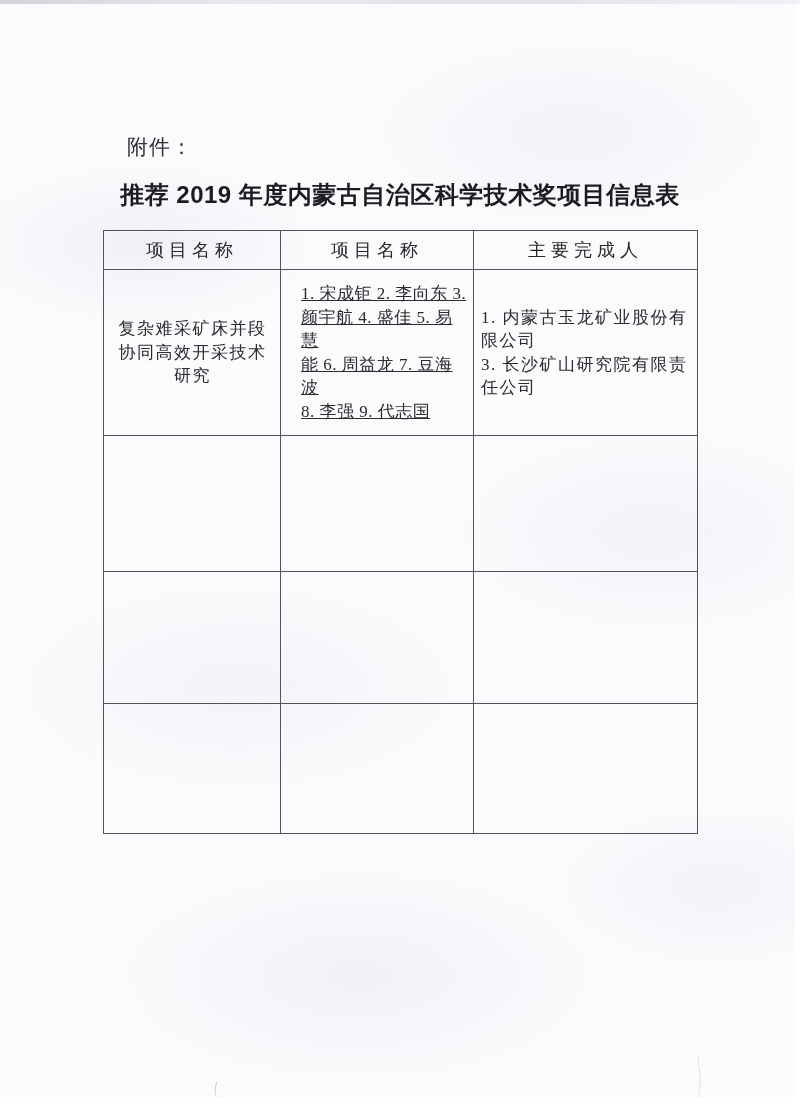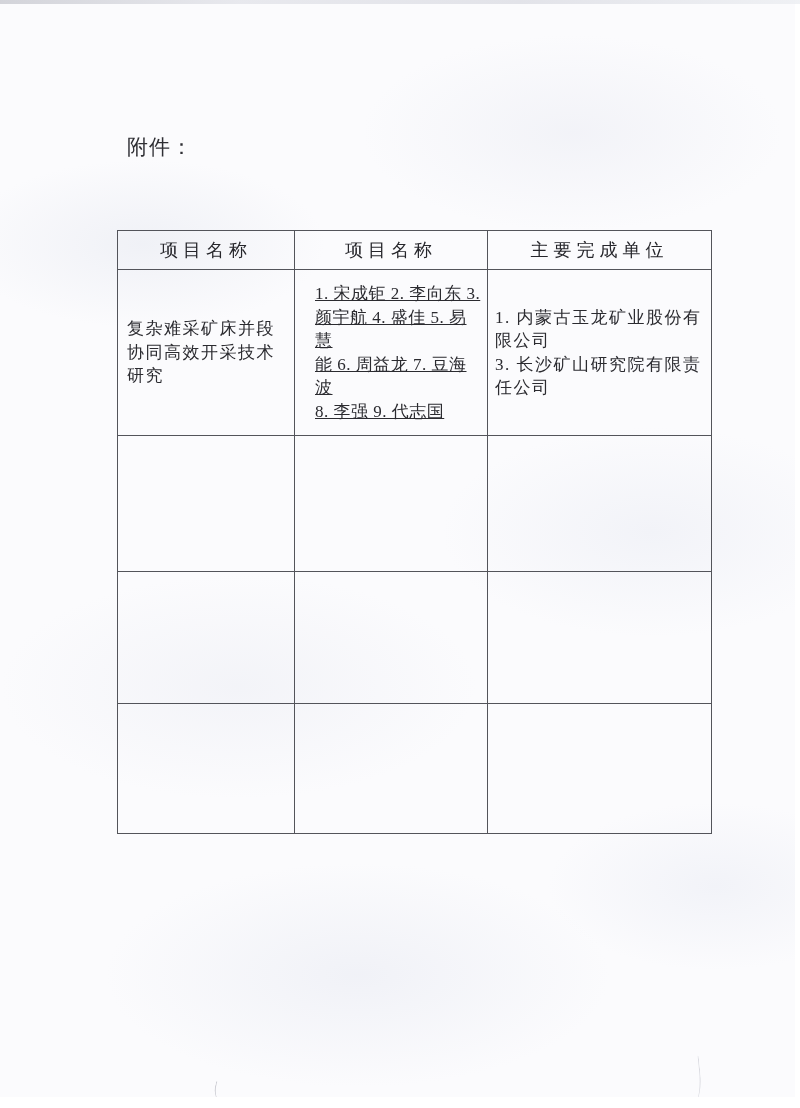--- a/index.html
+++ b/index.html
@@ -55,21 +55,21 @@
     width: 800px;
     text-align: center;
     font-family: "Liberation Sans", sans-serif;
     font-size: 24px;
     font-weight: 700;
     color: #1c1c20;
     letter-spacing: 0.5px;
   }
   table.award-table {
     position: absolute;
-    left: 117px; top: 230px;
+    left: 103px; top: 230px;
     width: 594px;
     border-collapse: collapse;
     table-layout: fixed;
   }
   .award-table th, .award-table td {
     border: 1.5px solid #53545a;
     margin: 0;
     overflow: hidden;
   }
   .award-table th {
@@ -87,21 +87,21 @@
     font-size: 17px;
     line-height: 23.5px;
     color: #2b2b30;
     vertical-align: middle;
     text-align: left;
     white-space: pre-line;
   }
   .col-project   { width: 177px; }
   .col-people    { width: 193px; }
   .col-orgs      { width: 224px; }
-  td.cell-project { padding: 0 8px 0 9px; letter-spacing: 1.5px; }
+  td.cell-project { padding: 0 8px 0 9px; letter-spacing: 1.5px; text-align: center; }
   td.cell-people  { padding: 0 4px 0 20px; letter-spacing: 0.5px; text-decoration: underline; }
   td.cell-orgs    { padding: 0 4px 0 7px; letter-spacing: 1.5px; }
   tr.row-1 { height: 166px; }
   tr.row-2 { height: 136px; }
   tr.row-3 { height: 132px; }
   tr.row-4 { height: 130px; }
   .scan-mark-left {
     position: absolute;
     left: 213px; top: 1083px;
     width: 16px; height: 22px;
@@ -121,32 +121,33 @@
   }
 </style>
 </head>
 <body>
 
 <div class="page">
   <div class="scan-top-edge"></div>
 
   <div class="attachment-label">附件：</div>
 
+  <div class="doc-title">推荐 2019 年度内蒙古自治区科学技术奖项目信息表</div>
 
   <table class="award-table">
     <colgroup>
       <col class="col-project">
       <col class="col-people">
       <col class="col-orgs">
     </colgroup>
     <thead>
       <tr>
         <th>项目名称</th>
         <th>项目名称</th>
-        <th>主要完成单位</th>
+        <th>主要完成人</th>
       </tr>
     </thead>
     <tbody>
       <tr class="row-1">
         <td class="cell-project">复杂难采矿床并段
 协同高效开采技术
 研究</td>
         <td class="cell-people">1. 宋成钜 2. 李向东 3.
 颜宇航 4. 盛佳 5. 易慧
 能 6. 周益龙 7. 豆海波

